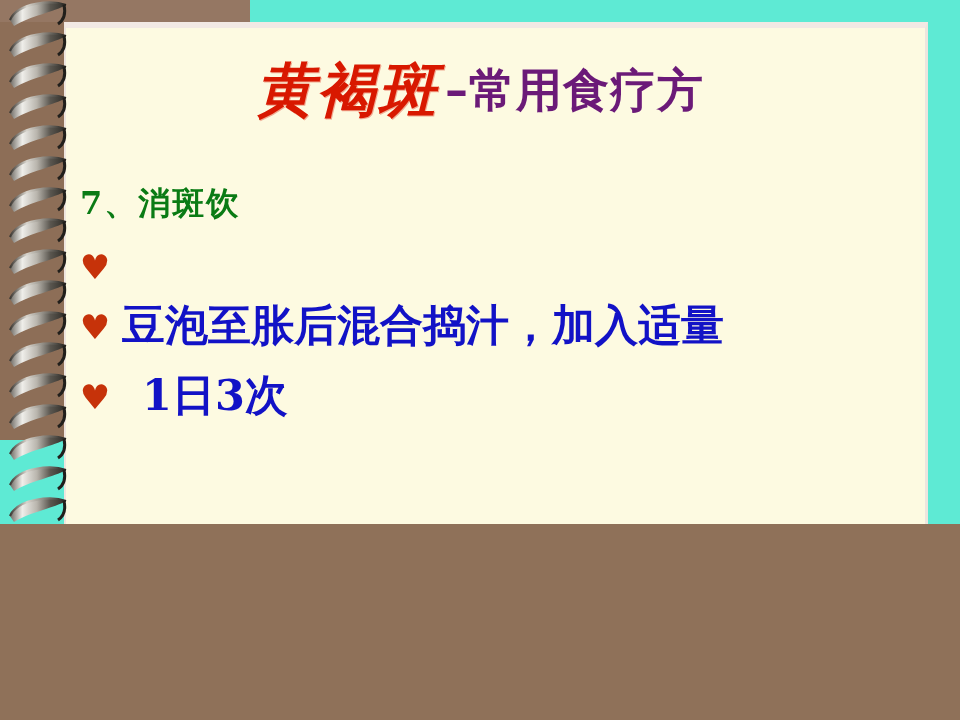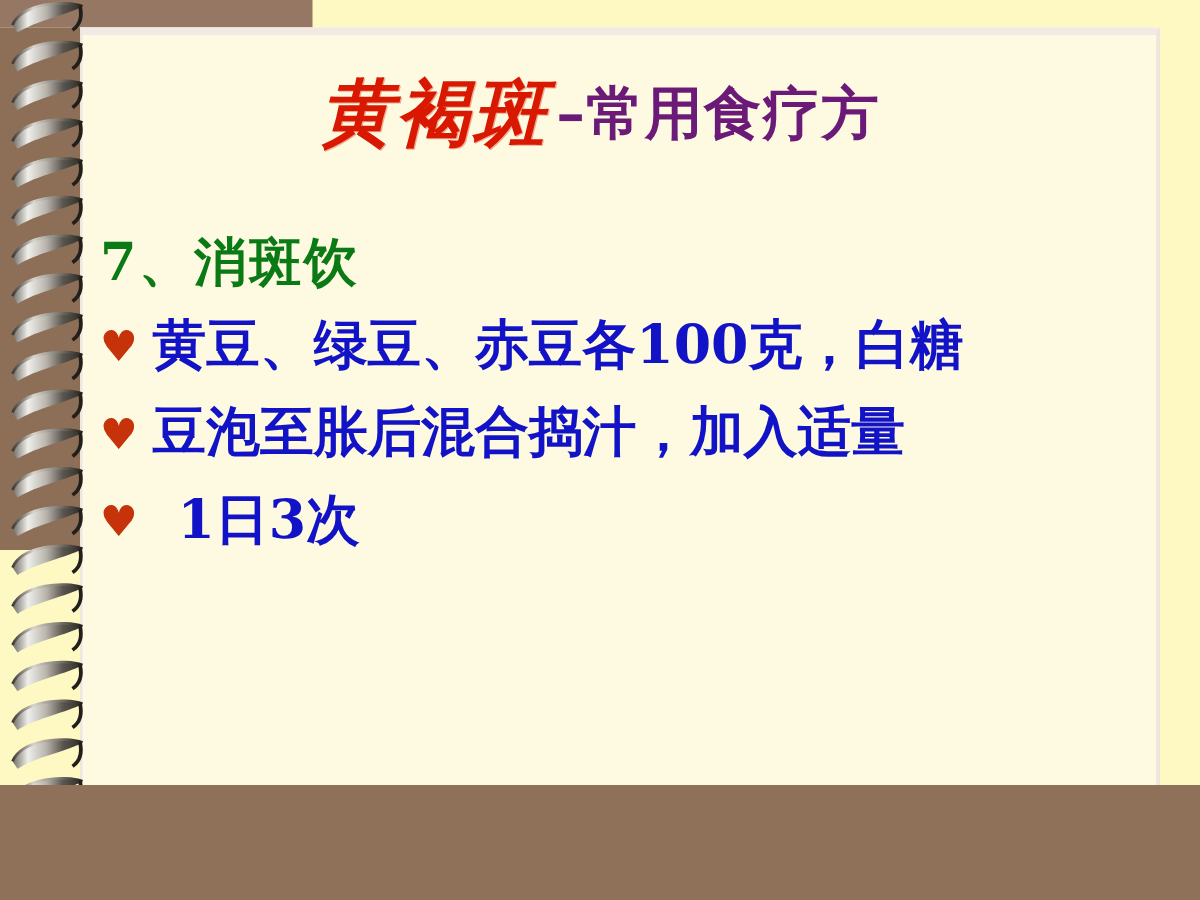--- a/index.html
+++ b/index.html
@@ -11,22 +11,22 @@
     width: 960px;
     height: 720px;
     overflow: hidden;
     font-family: "DejaVu Sans", "Liberation Sans", sans-serif;
   }
 
   
   .slide {
     position: relative;
     width: 960px;
-    height: 628px;
-    background: #fef9c3;
+    height: 524px;
+    background: #5eead4;
     overflow: hidden;
   }
 
   
   .backdrop-band {
     position: absolute;
     left: 0; top: 0;
     width: 250px; height: 22px;
     background: #957763;
     pointer-events: none;
@@ -100,21 +100,21 @@
   .content {
     position: absolute;
     left: 78px;
     top: 186px;
     width: 850px;
     z-index: 3;
   }
 
   .heading {
     font-family: "DejaVu Serif", "Liberation Serif", serif;
-    font-size: 42px;
+    font-size: 32px;
     font-weight: bold;
     color: #0a7b14;
     letter-spacing: 2px;
     line-height: 1.12;
     margin: 0 0 16px 2px;
     white-space: nowrap;
   }
 
   .bullet {
     display: flex;
@@ -213,21 +213,20 @@
     <span class="title-main">黄褐斑</span><span class="title-sub">–常用食疗方</span>
   </div>
 
   <div class="content">
 
     <div class="heading">7、消斑饮</div>
 
     <div class="bullet">
       <span class="heart">♥</span>
       <span class="bullet-text">
-        <span class="wrap-line">黄豆、绿豆、赤豆各100克，白糖</span>
       </span>
     </div>
 
     <div class="bullet">
       <span class="heart">♥</span>
       <span class="bullet-text">
         <span class="wrap-line">豆泡至胀后混合捣汁，加入适量</span>
       </span>
     </div>
 

